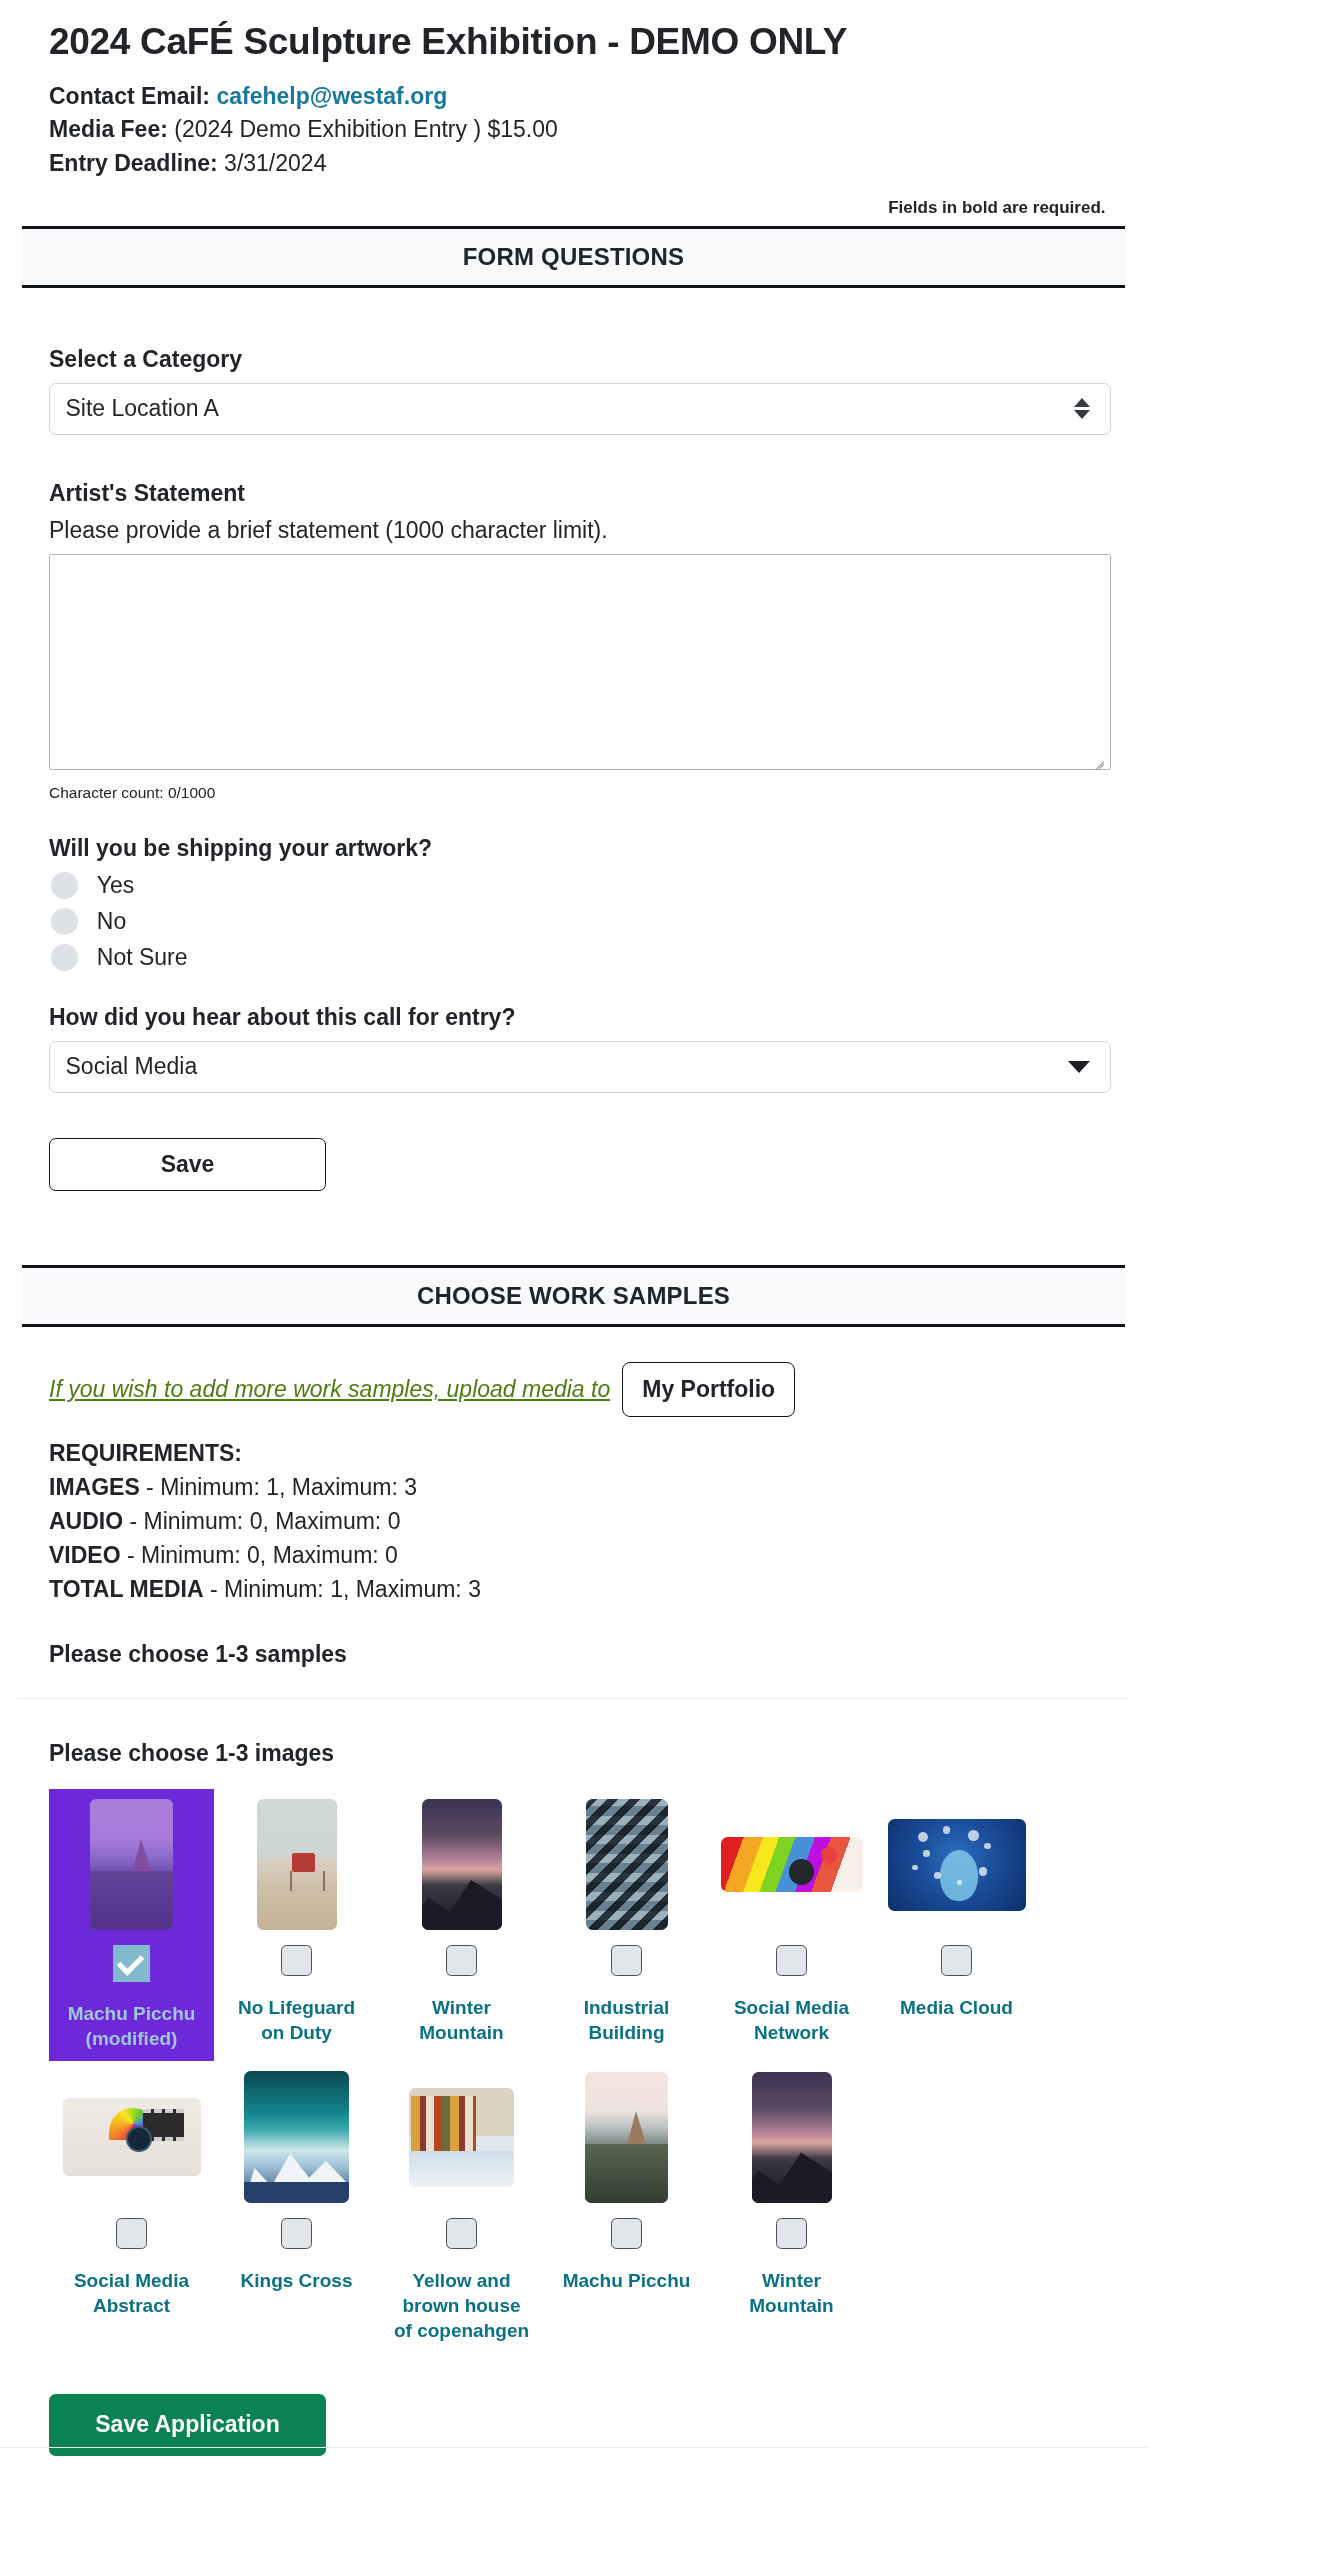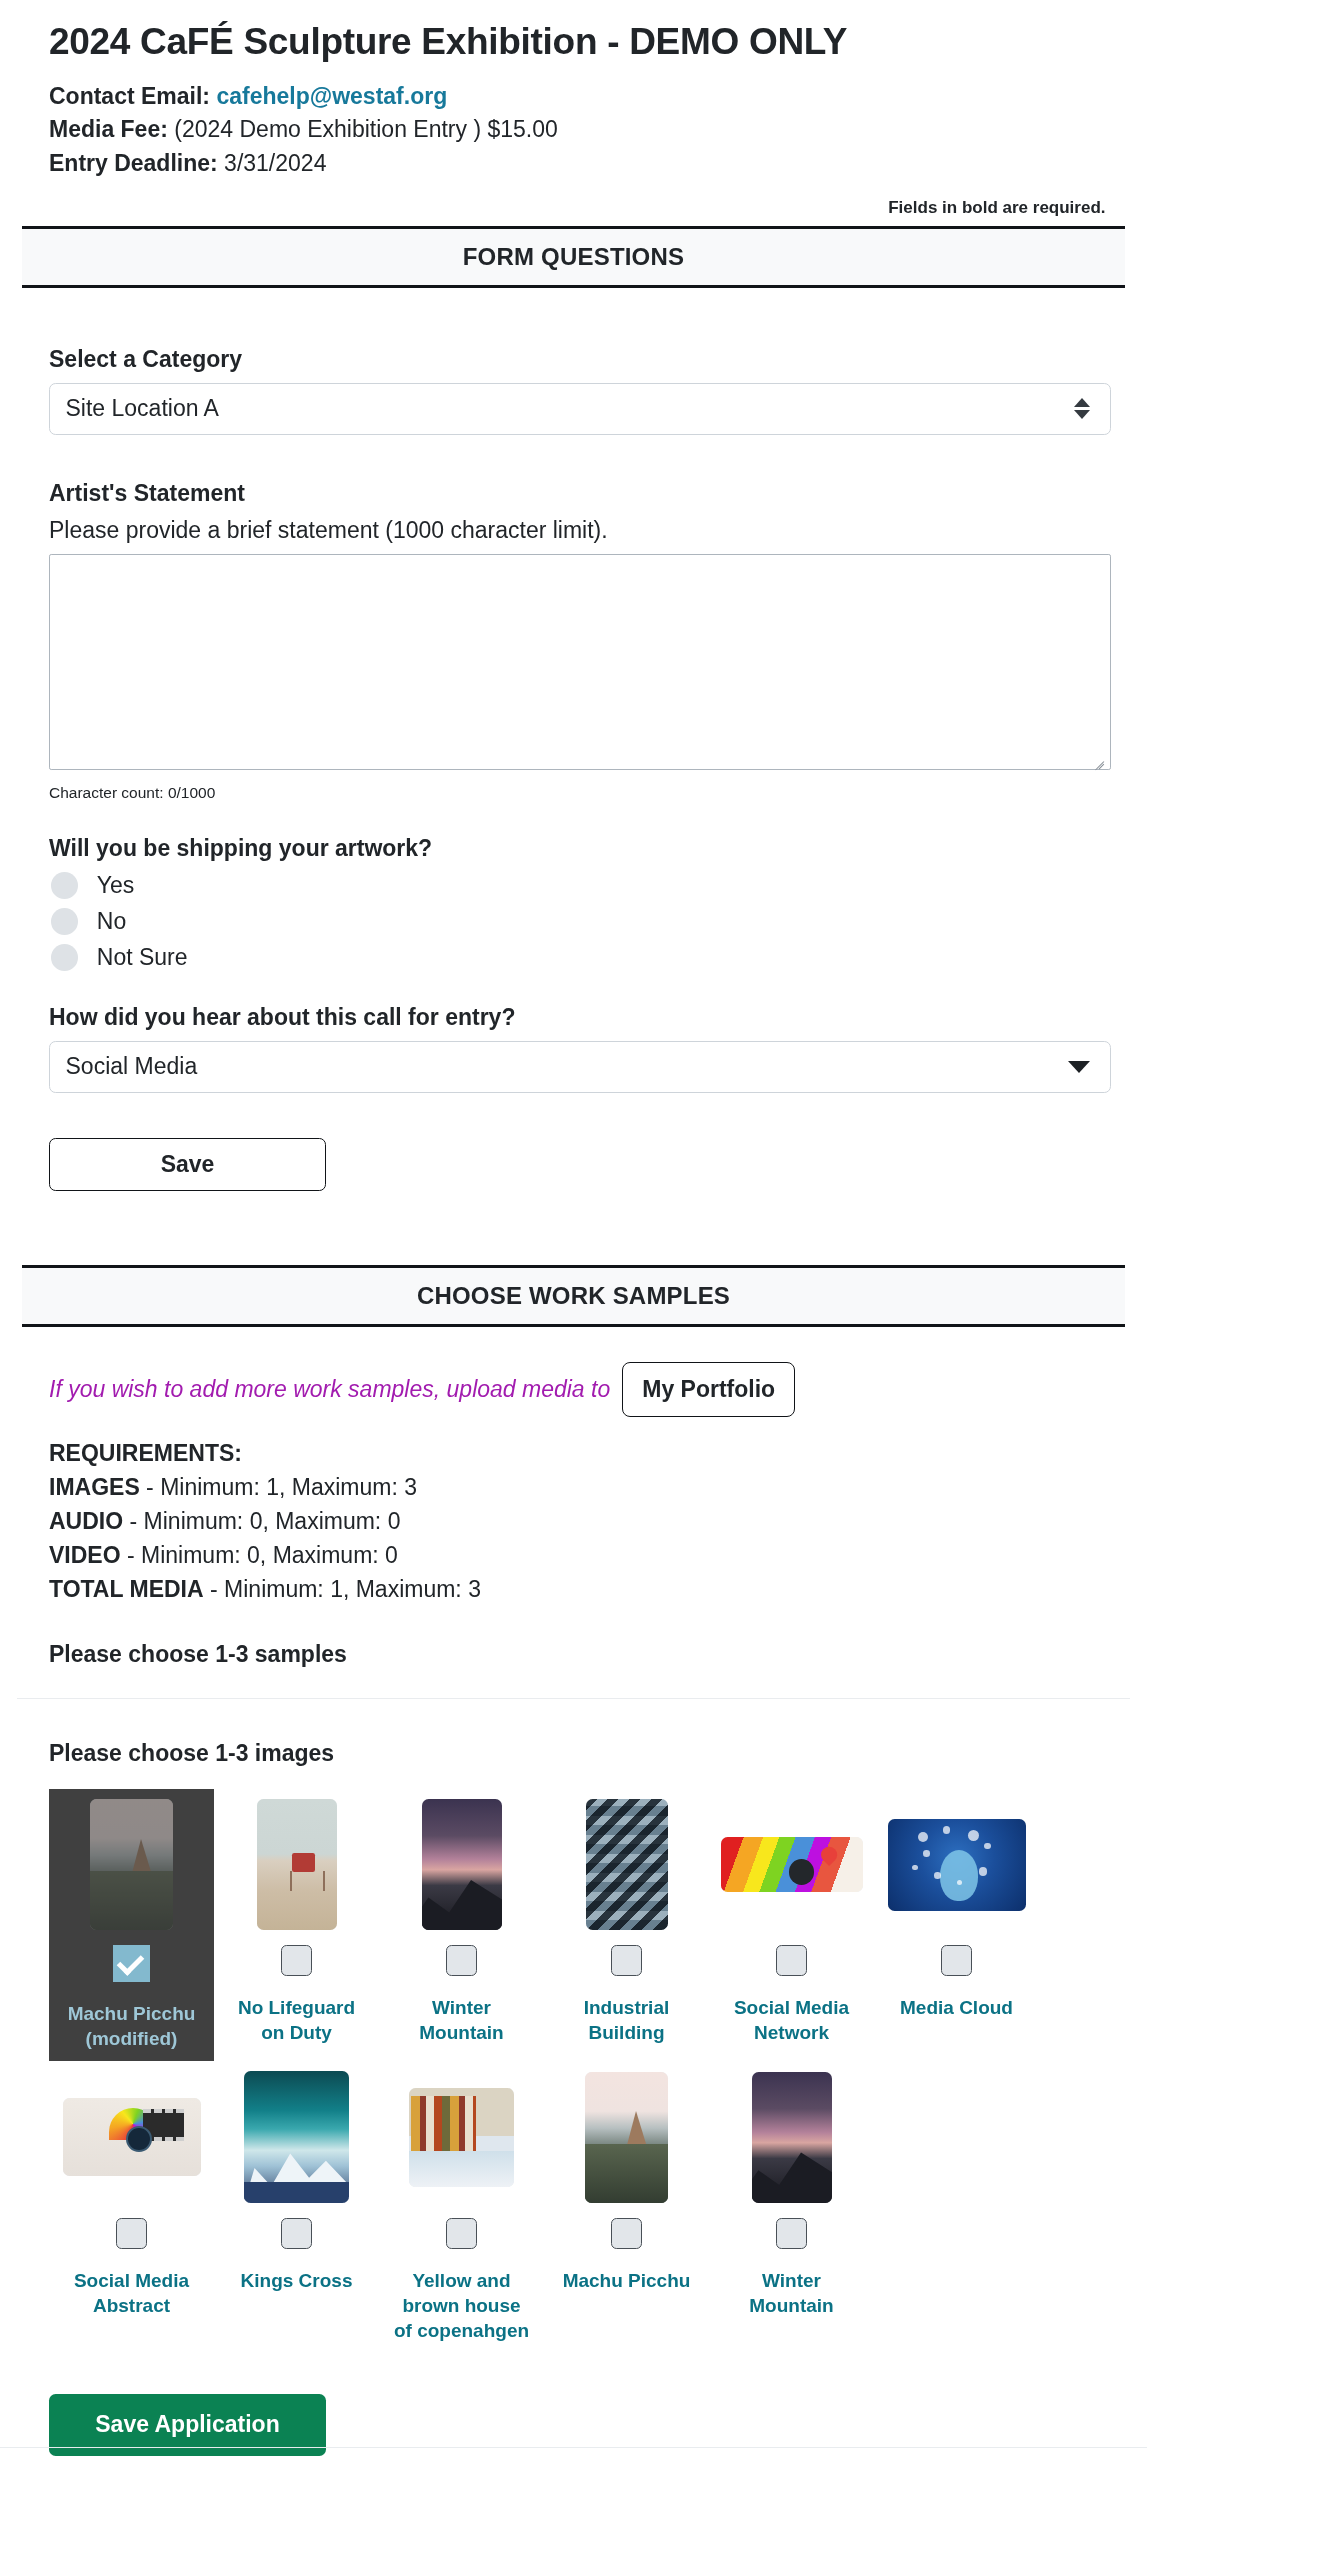--- a/index.html
+++ b/index.html
@@ -206,21 +206,22 @@
 
   
   .portfolio-row {
     display: flex;
     align-items: center;
     padding-top: 35px;
   }
   .portfolio-text {
     font-size: 23px;
     font-style: italic;
-    color: #a21caf;
+    color: #4d7c0f;
+    text-decoration: underline;
   }
   .btn-portfolio {
     margin-left: 12px;
     display: inline-flex;
     align-items: center;
     justify-content: center;
     height: 55px;
     padding: 0 19px;
     border: 1.7px solid #111418;
     border-radius: 8px;
@@ -268,21 +269,21 @@
   .thumb-cell {
     width: 165px;
     display: flex;
     flex-direction: column;
     align-items: center;
     padding-top: 10px;
     padding-bottom: 10px;
     box-sizing: border-box;
   }
   .thumb-cell.selected {
-    background: #404040;
+    background: #6d28d9;
   }
   .thumb-frame {
     width: 148px;
     height: 132px;
     display: flex;
     align-items: center;
     justify-content: center;
   }
   .thumb-img {
     border-radius: 6.6px;

